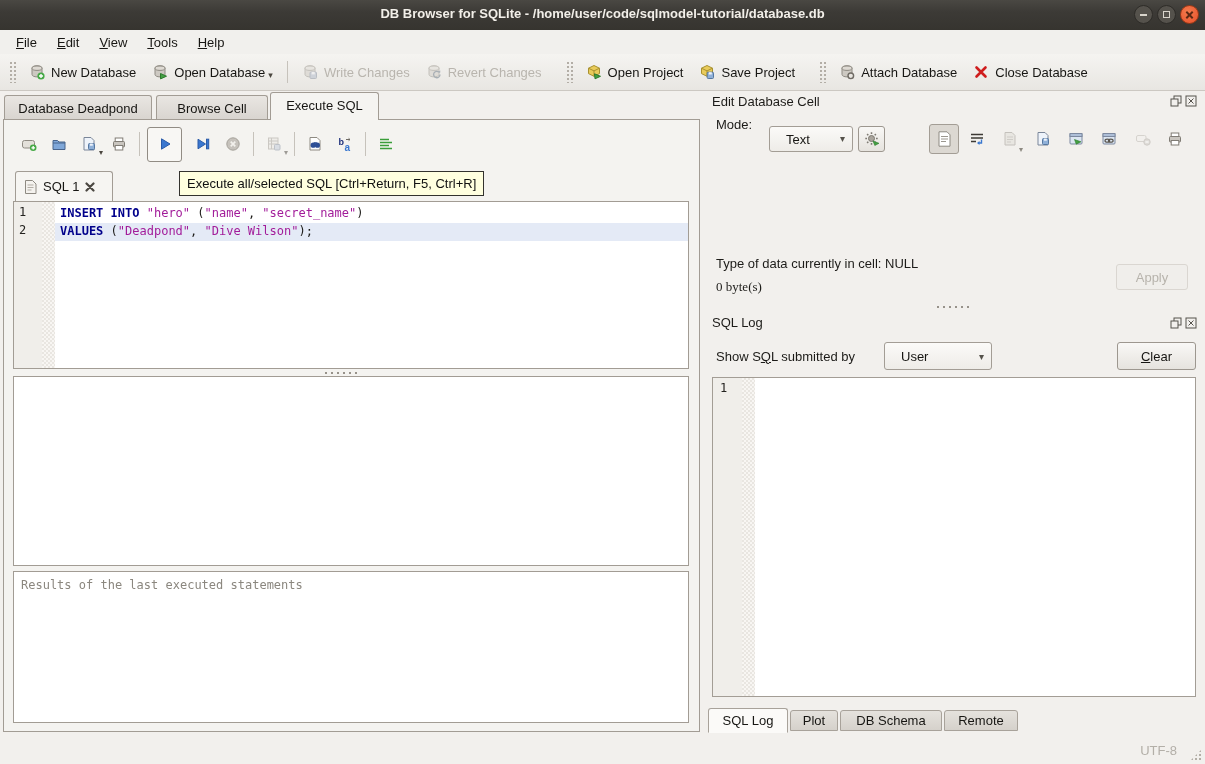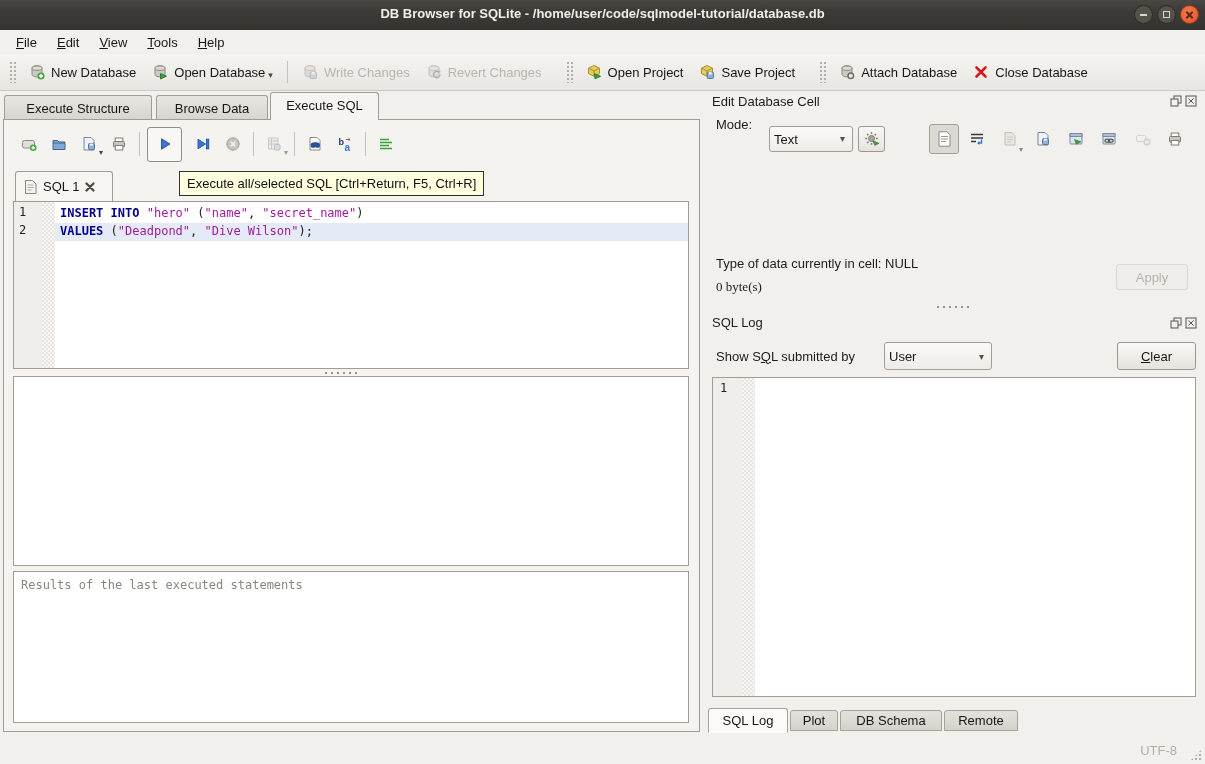--- a/index.html
+++ b/index.html
@@ -57,21 +57,21 @@
   
   .hdots{position:absolute;width:36px;height:5px;background-image:radial-gradient(circle at 2px 2px,#97928a 1px,transparent 1.3px);background-size:6px 4px;}
   .pane{position:absolute;border:1px solid #a29c94;background:#fff;box-sizing:border-box;}
   .placeholder{position:absolute;left:7px;top:6px;font:12px "DejaVu Sans Mono",monospace;color:#8b877f;}
   
   .dock{position:absolute;left:702px;top:91px;width:503px;height:643px;}
   .dhead{position:absolute;left:10px;color:#1d1c19;}
   .dbtns{position:absolute;display:flex;gap:3px;}
   .dbtn{width:12px;height:12px;}
   .row{position:absolute;display:flex;align-items:center;}
-  .combo{height:26px;background:linear-gradient(#fbfaf8,#eeece8);border:1px solid #a39d95;border-radius:3px;box-sizing:border-box;display:flex;align-items:center;padding-left:4px;position:relative;color:#171613;}
+  .combo{height:26px;background:linear-gradient(#fbfaf8,#eeece8);border:1px solid #a39d95;border-radius:3px;box-sizing:border-box;display:flex;align-items:center;padding-left:16px;position:relative;color:#171613;}
   .combo .arr{position:absolute;right:7px;top:6px;font-size:10px;color:#55524b;}
   .pushbtn{height:28px;background:linear-gradient(#f9f8f6,#e6e3de);border:1px solid #9d978f;border-radius:3px;box-sizing:border-box;display:flex;align-items:center;justify-content:center;color:#171613;}
   .pushbtn.disabled{background:#f0eeeb;border-color:#dad6d1;color:#b7b3ac;}
   .u{text-decoration:underline;}
   .iconbtn{width:27px;height:26px;background:linear-gradient(#f9f8f6,#e6e3de);border:1px solid #9d978f;border-radius:3px;box-sizing:border-box;display:flex;align-items:center;justify-content:center;}
   .flaticon{width:30px;height:30px;display:flex;align-items:center;justify-content:center;}
   .flaticon.pressed{background:#dcd8d2;border:1px solid #a39d95;border-radius:3px;box-sizing:border-box;}
   .flaticon.disabled svg{opacity:.45;}
   .cellbox{position:absolute;left:23px;top:82px;width:472px;height:70px;border:1px solid #a39d95;background:#fff;box-sizing:border-box;}
   .cellgut{position:absolute;left:0;top:0;bottom:0;width:53px;background:#eceae5;padding:3px 0 0 6px;box-sizing:border-box;color:#1d1c19;}
@@ -195,22 +195,22 @@
     </div>
 
     <div class="tbtn">
       <svg class="icon16" viewBox="0 0 16 16">
           <path d="M3.5 3.5l9 9M12.5 3.5l-9 9" stroke="#cf1d1d" stroke-width="2.6" stroke-linecap="round"></path>
         </svg>
       <span class="lbl">Close Database</span>
     </div>
   </div>
 
-  <div class="mtab" style="left:4px;top:95px;width:148px;height:25px;">Execute Structure</div>
-  <div class="mtab" style="left:156px;top:95px;width:112px;height:25px;">Browse Data</div>
+  <div class="mtab" style="left:4px;top:95px;width:148px;height:25px;">Database Deadpond</div>
+  <div class="mtab" style="left:156px;top:95px;width:112px;height:25px;">Browse Cell</div>
   <div class="mtab active" style="left:270px;top:92px;width:109px;height:28px;">Execute SQL</div>
 
   <div class="frame">
 
     <div class="sqlbar">
       <div class="sbtn">
         <svg class="icon16" viewBox="0 0 16 16">
             <rect x="1.5" y="4.5" width="12" height="7.5" rx="2" fill="#e3e0da" stroke="#8e8a82"></rect>
             <circle cx="12.2" cy="11.8" r="3.3" fill="#46a946"></circle>
             <path d="M12.2 10v3.6M10.4 11.8H14" stroke="#fff" stroke-width="1.3"></path>

